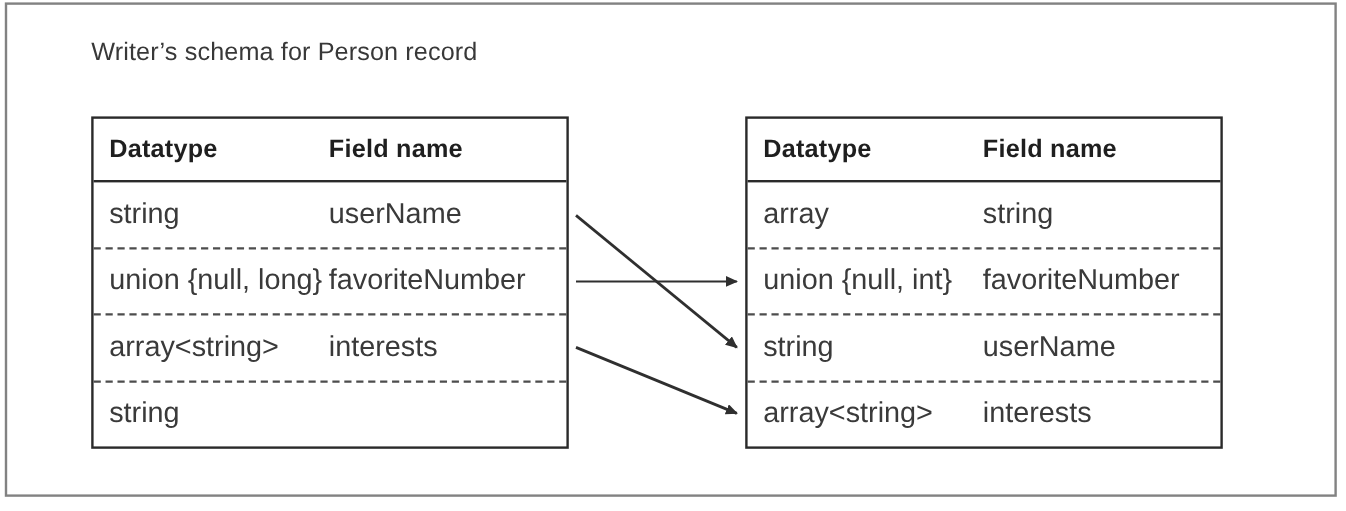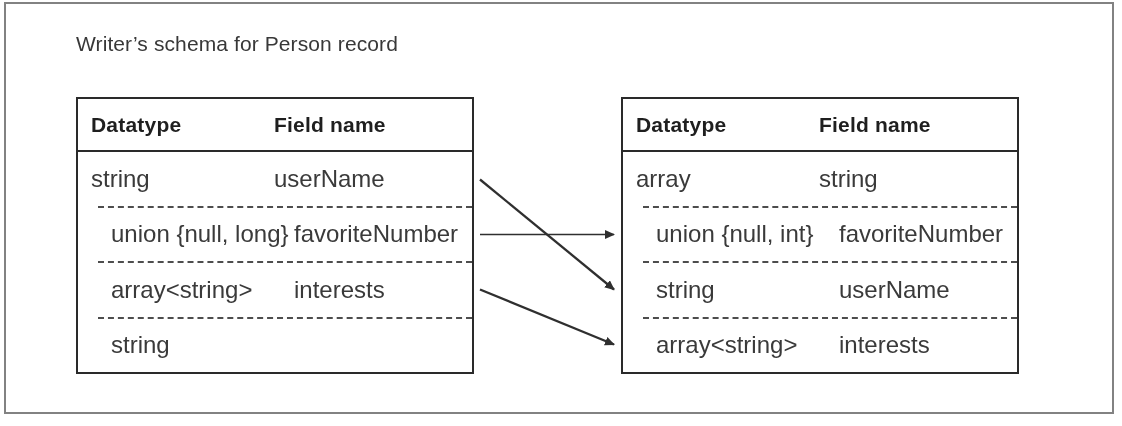--- a/index.html
+++ b/index.html
@@ -68,21 +68,20 @@
     flex: 1 1 auto;
     display: flex;
     align-items: center;
     box-sizing: border-box;
     padding-left: 13px;
     font-size: 24px;
     color: #3a3a3a;
   }
   .trow + .trow {
     border-top: 2px dashed #4d4d4d;
-    margin-left: 20px;
   }
   .cell { white-space: nowrap; }
   .cell.dt { width: 183px; flex: 0 0 183px; }
   .cell.fn { flex: 1 1 auto; }
 
   .arrow-layer {
     position: absolute;
     left: 0; top: 0;
     width: 1122px; height: 426px;
     pointer-events: none;

